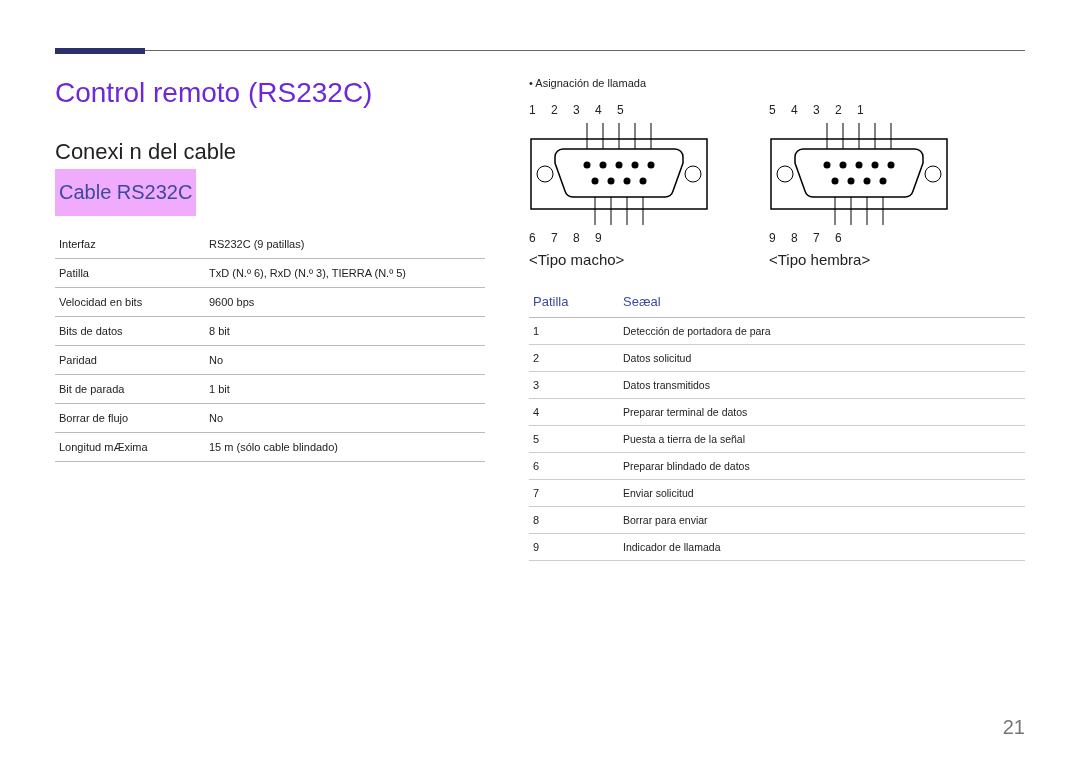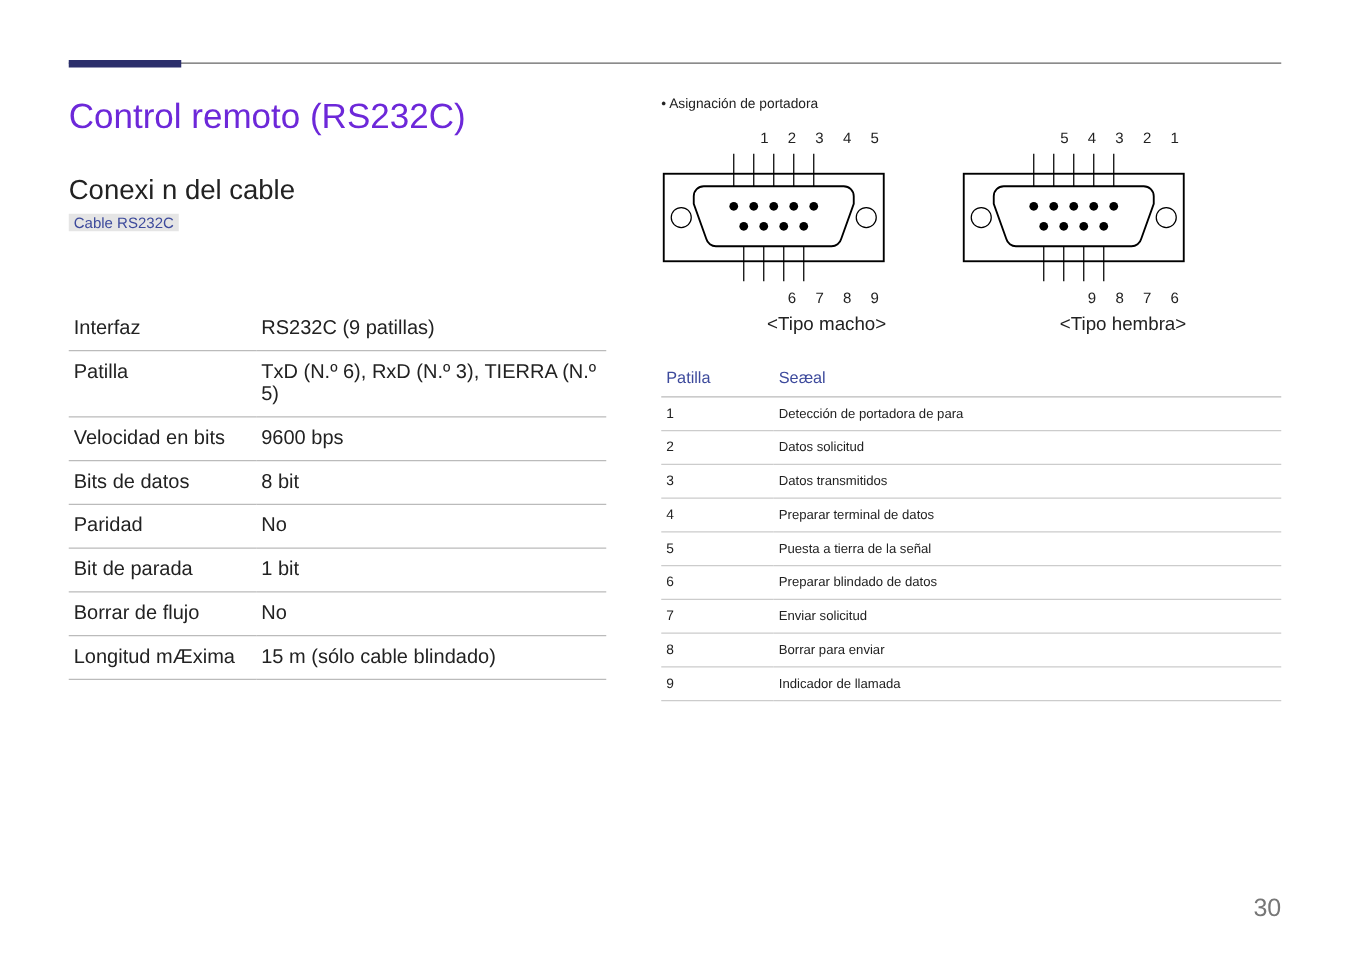--- a/index.html
+++ b/index.html
@@ -5,28 +5,28 @@
   * { box-sizing: border-box; margin: 0; padding: 0; }
   html, body { width: 1080px; height: 763px; background: #fff; font-family: Arial, Helvetica, sans-serif; color: #222; }
   .page { padding: 50px 55px 30px 55px; position: relative; height: 100%; }
   .top-rule { border-top: 1px solid #666; position: relative; margin-bottom: 26px; }
   .top-rule::before { content:""; position:absolute; left:0; top:-3px; width:90px; height:6px; background:#2b2f6b; }
   .columns { display:flex; gap: 44px; }
   .col-left { width: 430px; }
   .col-right { flex:1; }
   h1.title { font-size: 28px; font-weight: 400; color:#6d28d9; margin-bottom: 30px; }
   h2.section { font-size: 22px; font-weight: 400; color:#222; margin-bottom: 4px; }
-  .subhead { display:inline-block; font-size: 12px; color:#3d4a9c; background:#e5e5e5; padding:0 4px; margin-bottom:14px; }
-  table.spec { width:100%; font-size:16px; border-collapse: collapse; margin-top: 47px; }
+  .subhead { display:inline-block; font-size: 20px; color:#3d4a9c; background:#f0abfc; padding:12px 4px; margin-bottom:14px; }
+  table.spec { width:100%; font-size:11px; border-collapse: collapse; }
   table.spec td { padding:8px 4px; border-bottom:1px solid #bbb; vertical-align: top; }
   table.spec td:first-child { width: 150px; }
   .bullet-line { font-size:11px; margin-bottom:14px; }
   .bullet-line::before { content:"• "; }
   .diagrams { display:flex; gap:60px; margin-bottom:10px; }
-  .dsub { text-align:right; font-size:11px; }
+  .dsub { text-align:left; font-size:11px; }
   .dsub svg { display:block; margin:0 auto; }
   .dsub .nums-top, .dsub .nums-bot { font-size:12px; letter-spacing:6px; color:#222; }
   .dsub .nums-top { margin-bottom:2px; }
   .dsub .nums-bot { margin-top:2px; }
   .dsub .cap { font-size:15px; margin-top:6px; }
   .sig-head { display:flex; font-size:13px; color:#3d4a9c; border-bottom:1px solid #bbb; padding:8px 4px; margin-top:18px; }
   .sig-head .c1 { width:90px; }
   table.sig { width:100%; font-size:10.5px; border-collapse:collapse; }
   table.sig td { padding:7px 4px; border-bottom:1px solid #ccc; }
   table.sig td:first-child { width:90px; font-size:11px; }
@@ -77,21 +77,21 @@
             </tr>
             <tr>
               <td>Longitud mÆxima</td>
               <td>15 m (sólo cable blindado)</td>
             </tr>
           </tbody>
       </table>
     </div>
 
     <div class="col-right">
-      <div class="bullet-line">Asignación de portadora</div>
+      <div class="bullet-line">Asignación de llamada</div>
 
       <div class="diagrams">
 
         <div class="dsub">
           <div class="nums-top">1 2 3 4 5</div>
           <svg width="180" height="110" viewBox="0 0 180 110">
             <rect x="2" y="20" width="176" height="70" fill="none" stroke="#000" stroke-width="1.5"></rect>
             <path d="M34 30 h112 a8 8 0 0 1 8 8 v6 l-10 28 a8 8 0 0 1 -8 6 h-92 a8 8 0 0 1 -8 -6 l-10 -28 v-6 a8 8 0 0 1 8 -8 z" fill="none" stroke="#000" stroke-width="1.5"></path>
             <circle cx="16" cy="55" r="8" fill="none" stroke="#000"></circle>
             <circle cx="164" cy="55" r="8" fill="none" stroke="#000"></circle>
@@ -191,14 +191,14 @@
             </tr>
             <tr>
               <td>9</td>
               <td>Indicador de llamada</td>
             </tr>
           </tbody>
       </table>
     </div>
   </div>
 
-  <div class="page-num">30</div>
+  <div class="page-num">21</div>
 </div>
 
 </body></html>

